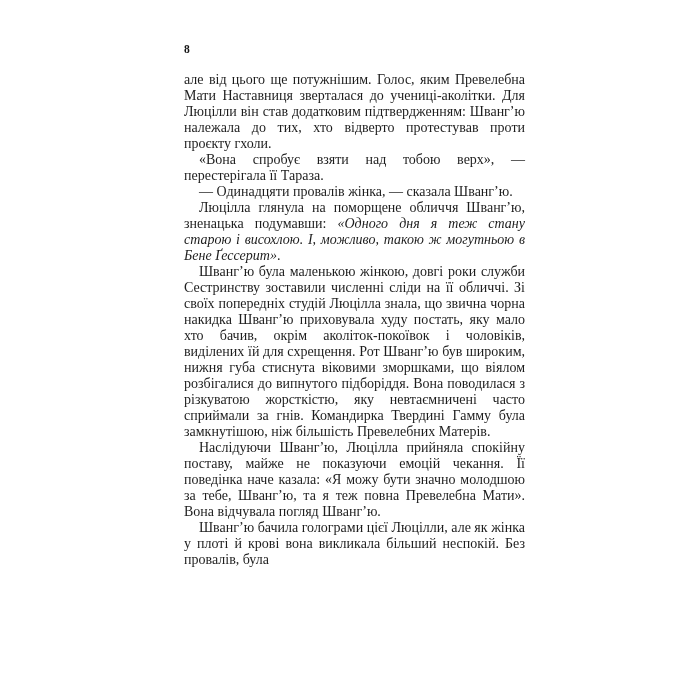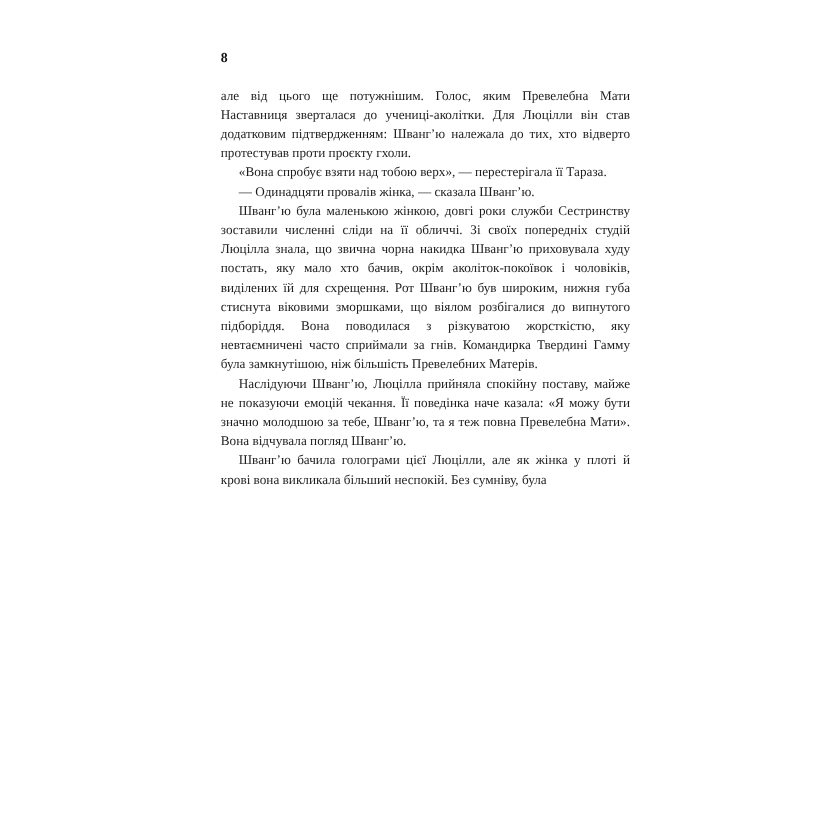--- a/index.html
+++ b/index.html
@@ -29,21 +29,21 @@
   #text-column {
     position: absolute;
     left: 184px;
     top: 72px;
     width: 341px;
   }
   p.para {
     margin: 0;
     text-align: justify;
     text-justify: inter-word;
-    font-size: 11px;
+    font-size: 14px;
     line-height: 16.0px;
     text-indent: 15px;
     hyphens: manual;
     color: #1d1d1d;
   }
   p.noindent {
     text-indent: 0;
   }
   em.quote {
     font-style: italic;
@@ -53,18 +53,19 @@
 <body style="background: rgb(255, 255, 255);">
 
 <div id="page" style="background: rgb(255, 255, 255);">
 
   <div id="page-number">8</div>
 
   <div id="text-column">
     <p class="para noindent"><span>але від цього ще потужнішим. Голос, яким Превелебна Мати Наставниця зверталася до учениці-аколітки. Для Люцілли він став додатковим підтвердженням: Шванг’ю належала до тих, хто відверто протестував проти проєкту гхоли.</span></p>
     <p class="para"><span>«Вона спробує взяти над тобою верх», — перестерігала її Тараза.</span></p>
     <p class="para"><span>— Одинадцяти провалів жінка, — сказала Шванг’ю.</span></p>
+    <p class="para"><span>Люцілла глянула на поморщене обличчя Шванг’ю, зненацька подумавши: </span><em class="quote">«Одного дня я теж стану старою і висохлою. І, можливо, такою ж могутньою в Бене Ґессерит»</em><span>.</span></p>
     <p class="para"><span>Шванг’ю була маленькою жінкою, довгі роки служби Се­стринству зоставили численні сліди на її обличчі. Зі своїх попередніх студій Люцілла знала, що звична чорна накидка Шванг’ю приховувала худу постать, яку мало хто бачив, окрім аколіток-покоївок і чоловіків, виділених їй для схре­щення. Рот Шванг’ю був широким, нижня губа стиснута віковими зморшками, що віялом розбігалися до випнутого підборіддя. Вона поводилася з різкуватою жорсткістю, яку невтаємничені часто сприймали за гнів. Командирка Твер­дині Гамму була замкнутішою, ніж більшість Превелебних Матерів.</span></p>
     <p class="para"><span>Наслідуючи Шванг’ю, Люцілла прийняла спокійну поставу, майже не показуючи емоцій чекання. Її поведінка наче казала: «Я можу бути значно молодшою за тебе, Шванг’ю, та я теж повна Превелебна Мати». Вона відчувала погляд Шванг’ю.</span></p>
-    <p class="para"><span>Шванг’ю бачила голограми цієї Люцілли, але як жінка у пло­ті й крові вона викликала більший неспокій. Без сумніву, була</span></p>
+    <p class="para"><span>Шванг’ю бачила голограми цієї Люцілли, але як жінка у пло­ті й крові вона викликала більший неспокій. Без провалів, була</span></p>
   </div>
 
 </div>
 
 </body></html>

